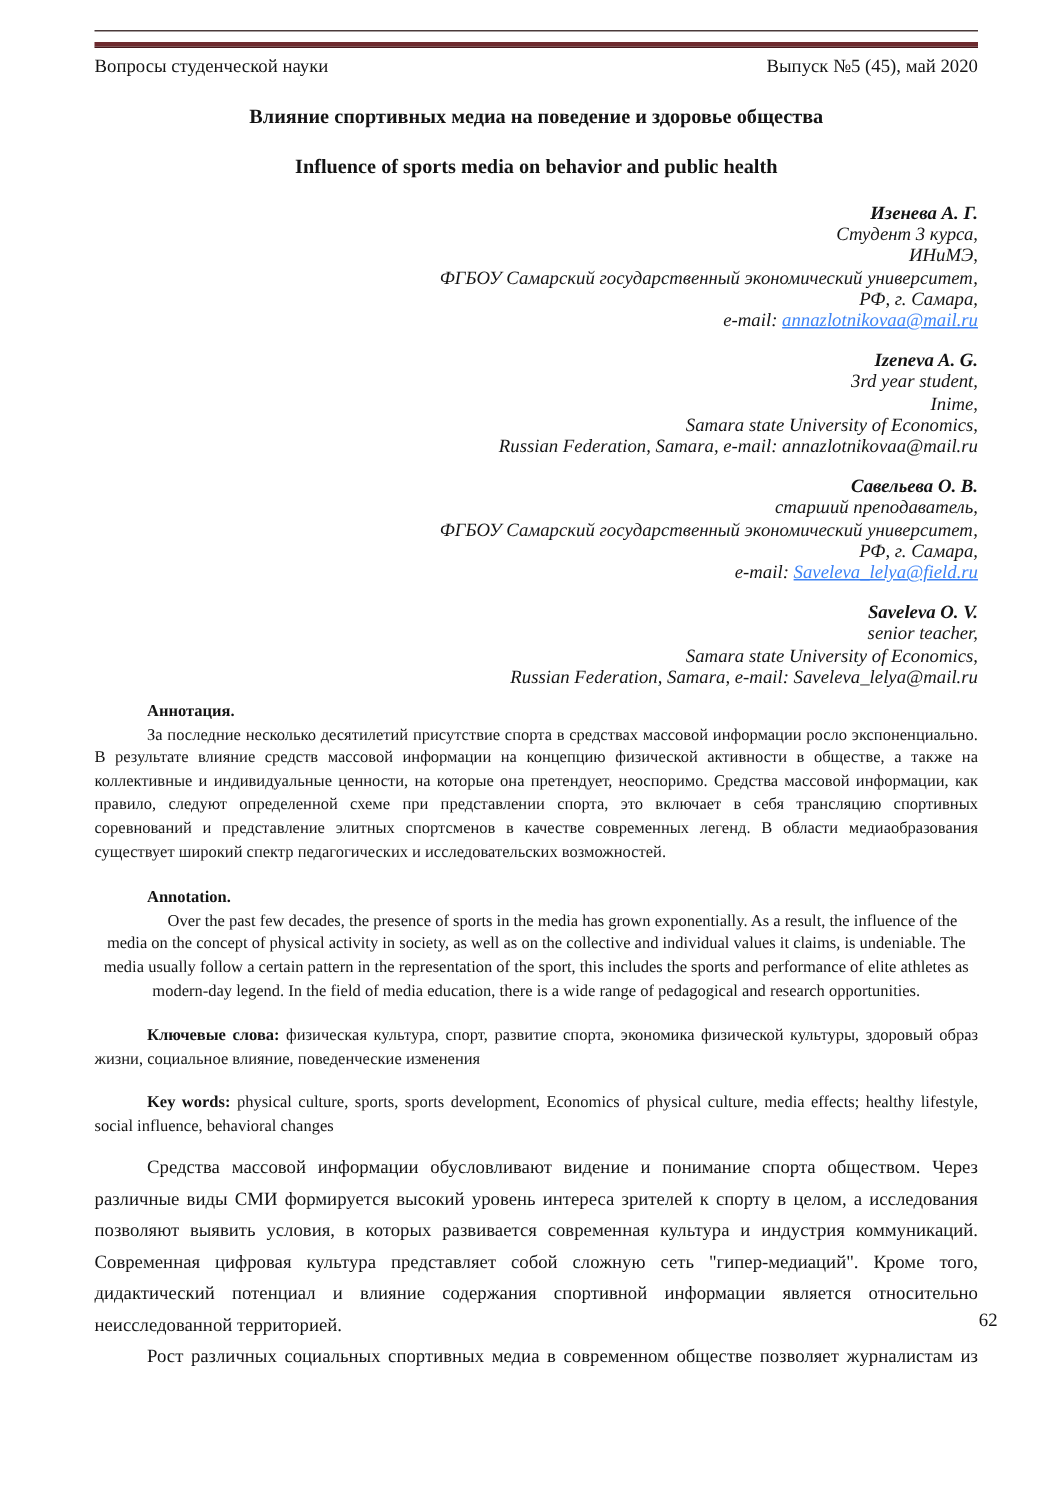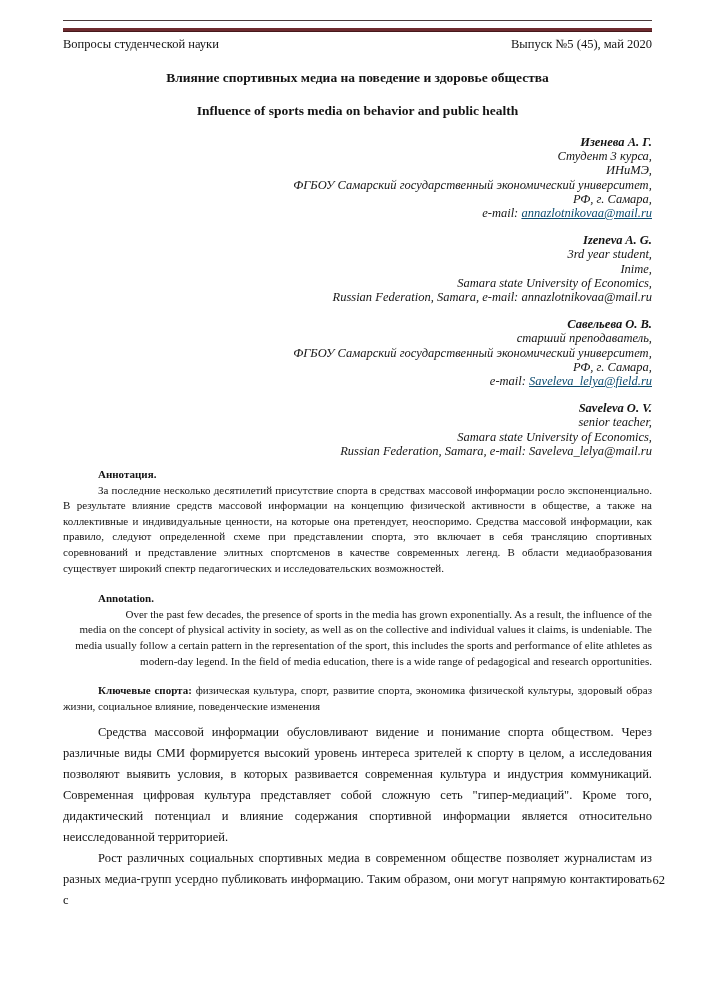--- a/index.html
+++ b/index.html
@@ -27,29 +27,29 @@
   }
 
   .title { text-align:center; font-weight:bold; font-size:13.5px; }
   .title-ru { margin-top:18px; }
   .title-en { margin-top:17px; }
 
   .authors { margin-top:16px; text-align:right; font-style:italic; font-size:12.5px; line-height:14.2px; }
   .author-block { margin-top:13px; }
   .author-block:first-child { margin-top:13px; }
   .author-name { font-weight:bold; }
-  .email-link { text-decoration:underline; color:#0c4a6e; }
+  .email-link { text-decoration:underline; color:#3b82f6; }
 
   .sect { font-size:11px; line-height:15.6px; }
   .indent { text-indent:35px; }
   .bold { font-weight:bold; }
   .abstract-ru-head { margin-top:9px; }
   .abstract-ru-text { text-align:justify; }
   .abstract-en-head { margin-top:15px; }
-  .abstract-en-text { text-align:right; }
+  .abstract-en-text { text-align:center; }
   .keywords { margin-top:14px; text-indent:35px; text-align:justify; }
 
   .body-text { margin-top:8px; }
   .body-p {
     font-size:12.5px; line-height:21px;
     text-align:justify; text-indent:35px;
   }
 
   .page-num { position:absolute; right:44px; bottom:30px; font-size:12.5px; }
 </style>
@@ -114,23 +114,26 @@
 
     </div>
 
     <div class="sect indent bold abstract-ru-head">Аннотация.</div>
     <div class="sect indent abstract-ru-text">За последние несколько десятилетий присутствие спорта в средствах массовой информации росло экспоненциально. В результате влияние средств массовой информации на концепцию физической активности в обществе, а также на коллективные и индивидуальные ценности, на которые она претендует, неоспоримо. Средства массовой информации, как правило, следуют определенной схеме при представлении спорта, это включает в себя трансляцию спортивных соревнований и представление элитных спортсменов в качестве современных легенд. В области медиаобразования существует широкий спектр педагогических и исследовательских возможностей.</div>
 
     <div class="sect indent bold abstract-en-head">Annotation.</div>
     <div class="sect indent abstract-en-text">Over the past few decades, the presence of sports in the media has grown exponentially. As a result, the influence of the media on the concept of physical activity in society, as well as on the collective and individual values it claims, is undeniable. The media usually follow a certain pattern in the representation of the sport, this includes the sports and performance of elite athletes as modern-day legend. In the field of media education, there is a wide range of pedagogical and research opportunities.</div>
 
     <div class="sect keywords">
-      <span class="bold">Ключевые спорта:</span><span> физическая культура, спорт, развитие спорта, экономика физической культуры, здоровый образ жизни, социальное влияние, поведенческие изменения</span>
+      <span class="bold">Ключевые слова:</span><span> физическая культура, спорт, развитие спорта, экономика физической культуры, здоровый образ жизни, социальное влияние, поведенческие изменения</span>
     </div>
 
+    <div class="sect keywords">
+      <span class="bold">Key words:</span><span> physical culture, sports, sports development, Economics of physical culture, media effects; healthy lifestyle, social influence, behavioral changes</span>
+    </div>
 
     <div class="body-text">
       <div class="body-p">Средства массовой информации обусловливают видение и понимание спорта обществом. Через различные виды СМИ формируется высокий уровень интереса зрителей к спорту в целом, а исследования позволяют выявить условия, в которых развивается современная культура и индустрия коммуникаций. Современная цифровая культура представляет собой сложную сеть "гипер-медиаций". Кроме того, дидактический потенциал и влияние содержания спортивной информации является относительно неисследованной территорией.</div>
       <div class="body-p">Рост различных социальных спортивных медиа в современном обществе позволяет журналистам из разных медиа-групп усердно публиковать информацию. Таким образом, они могут напрямую контактировать с</div>
     </div>
 
   </div>
 
   <div class="page-num">62</div>
 </div>

